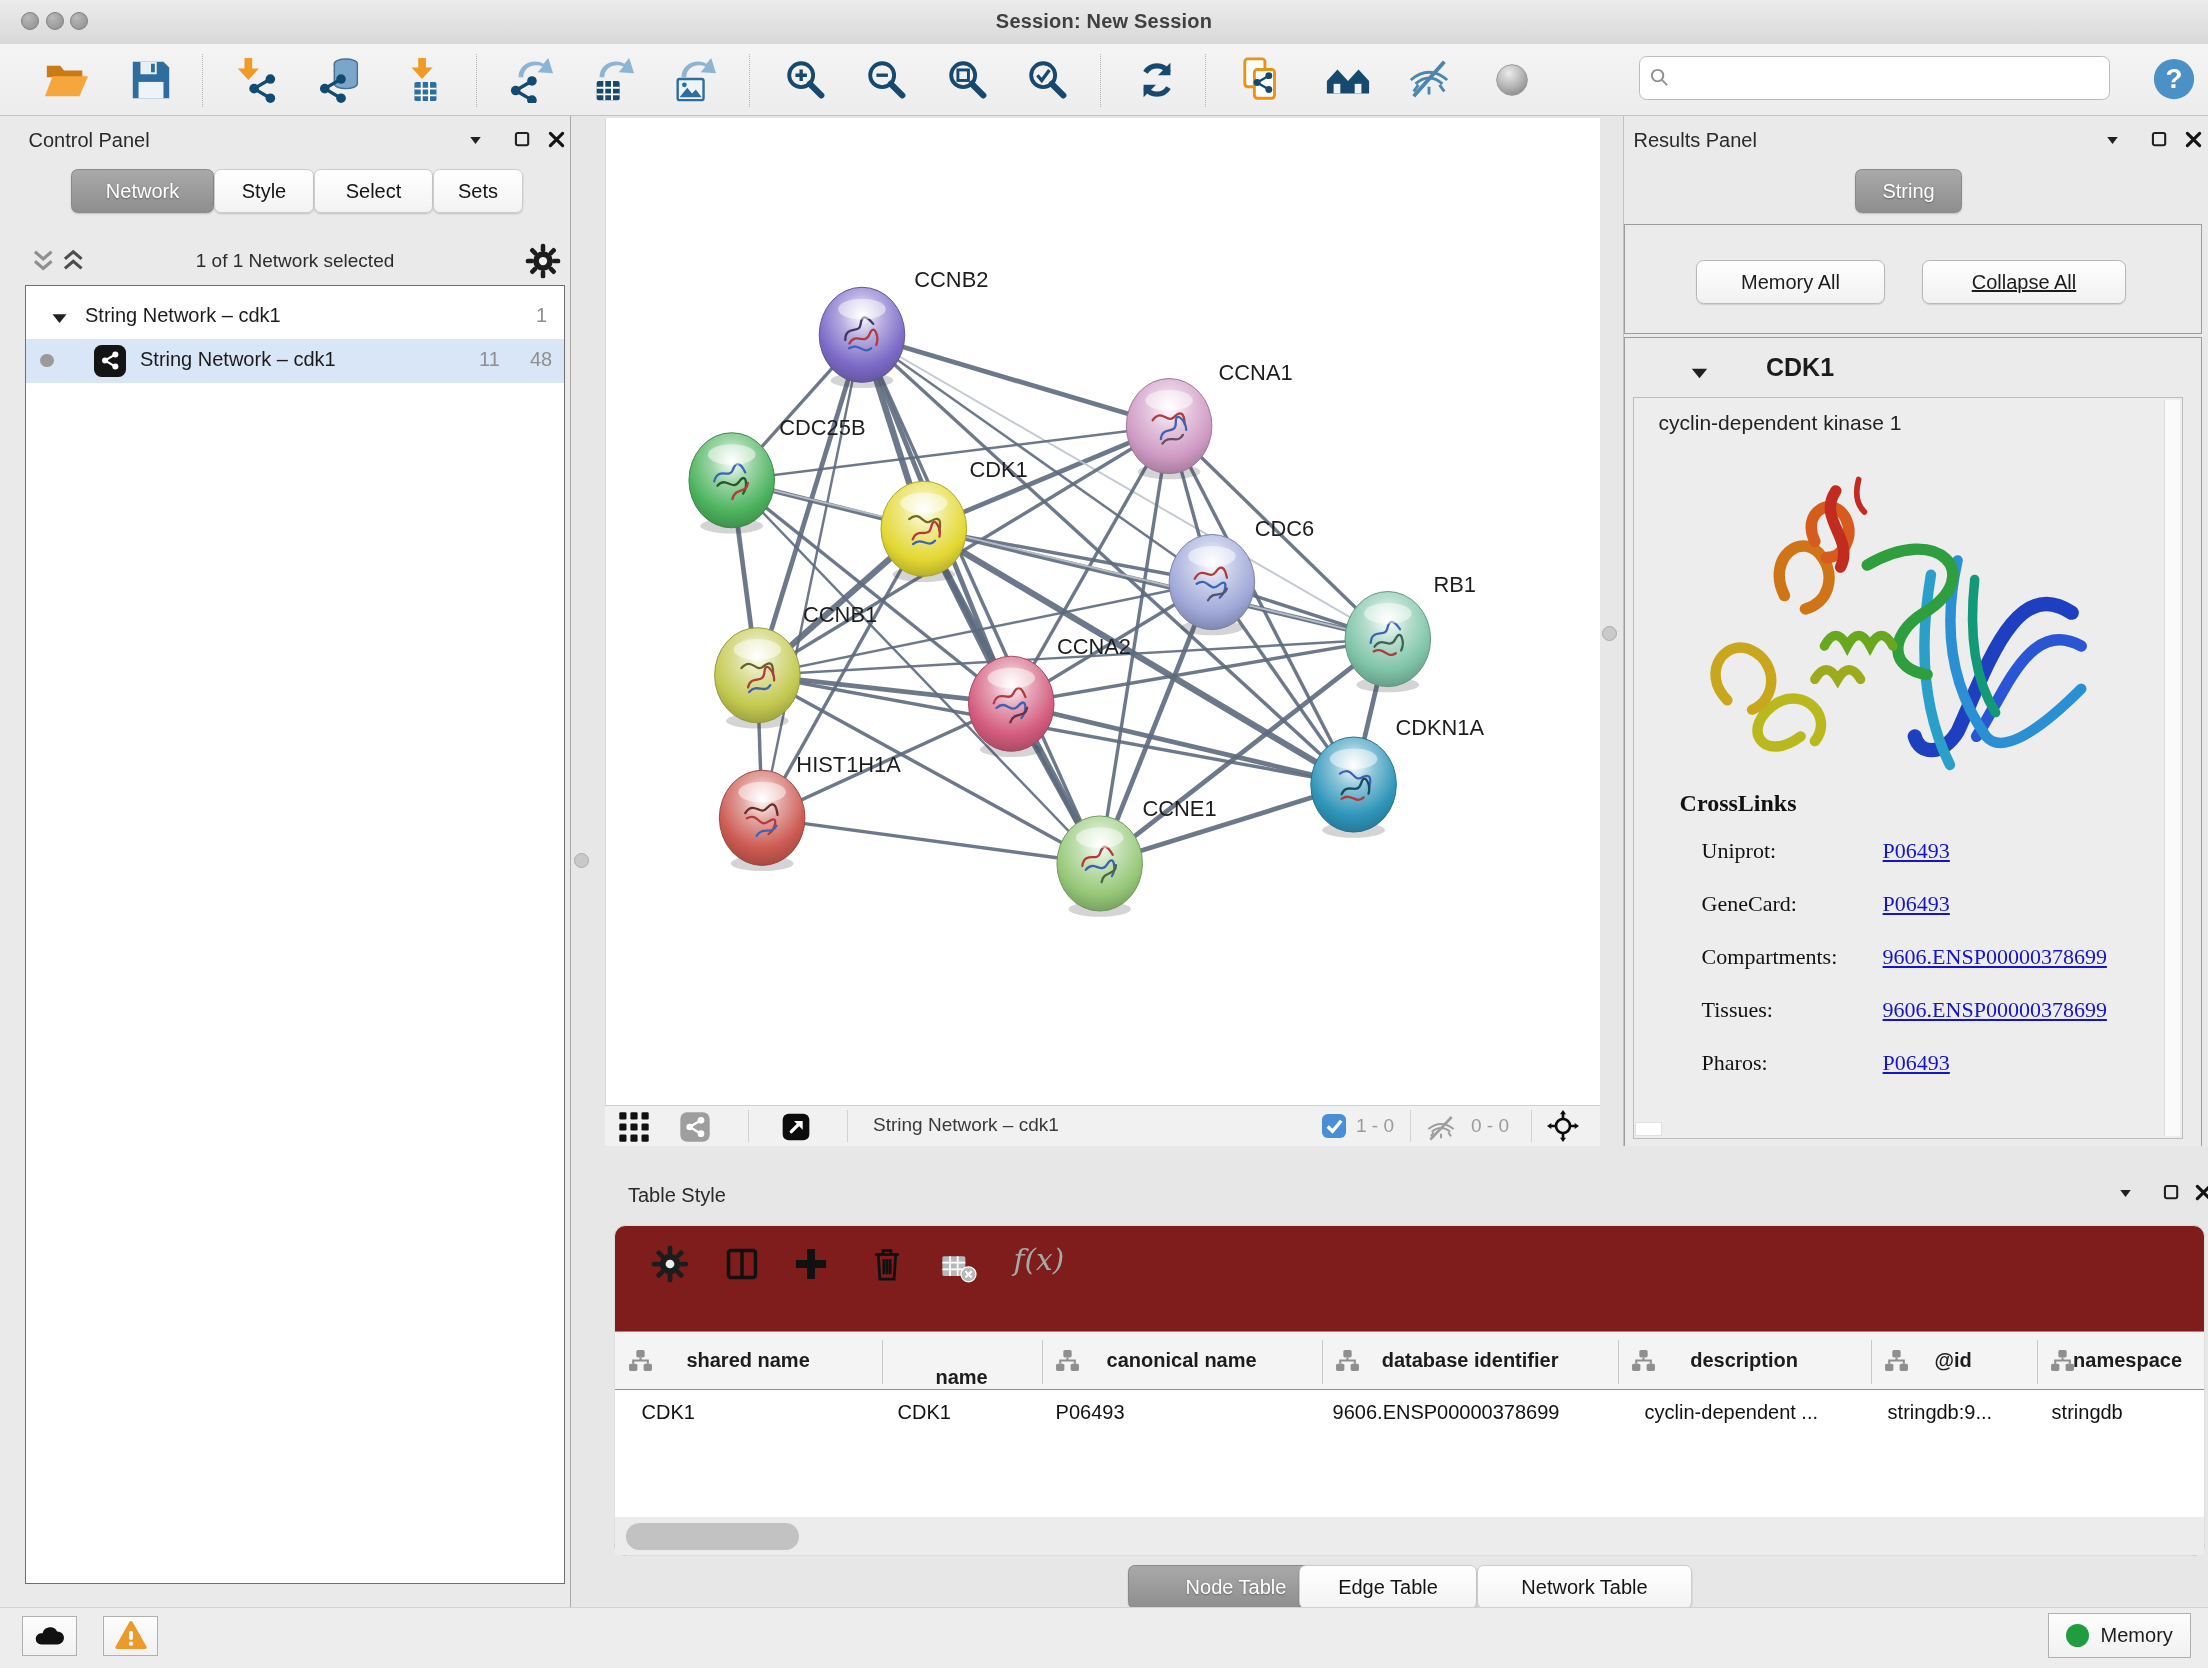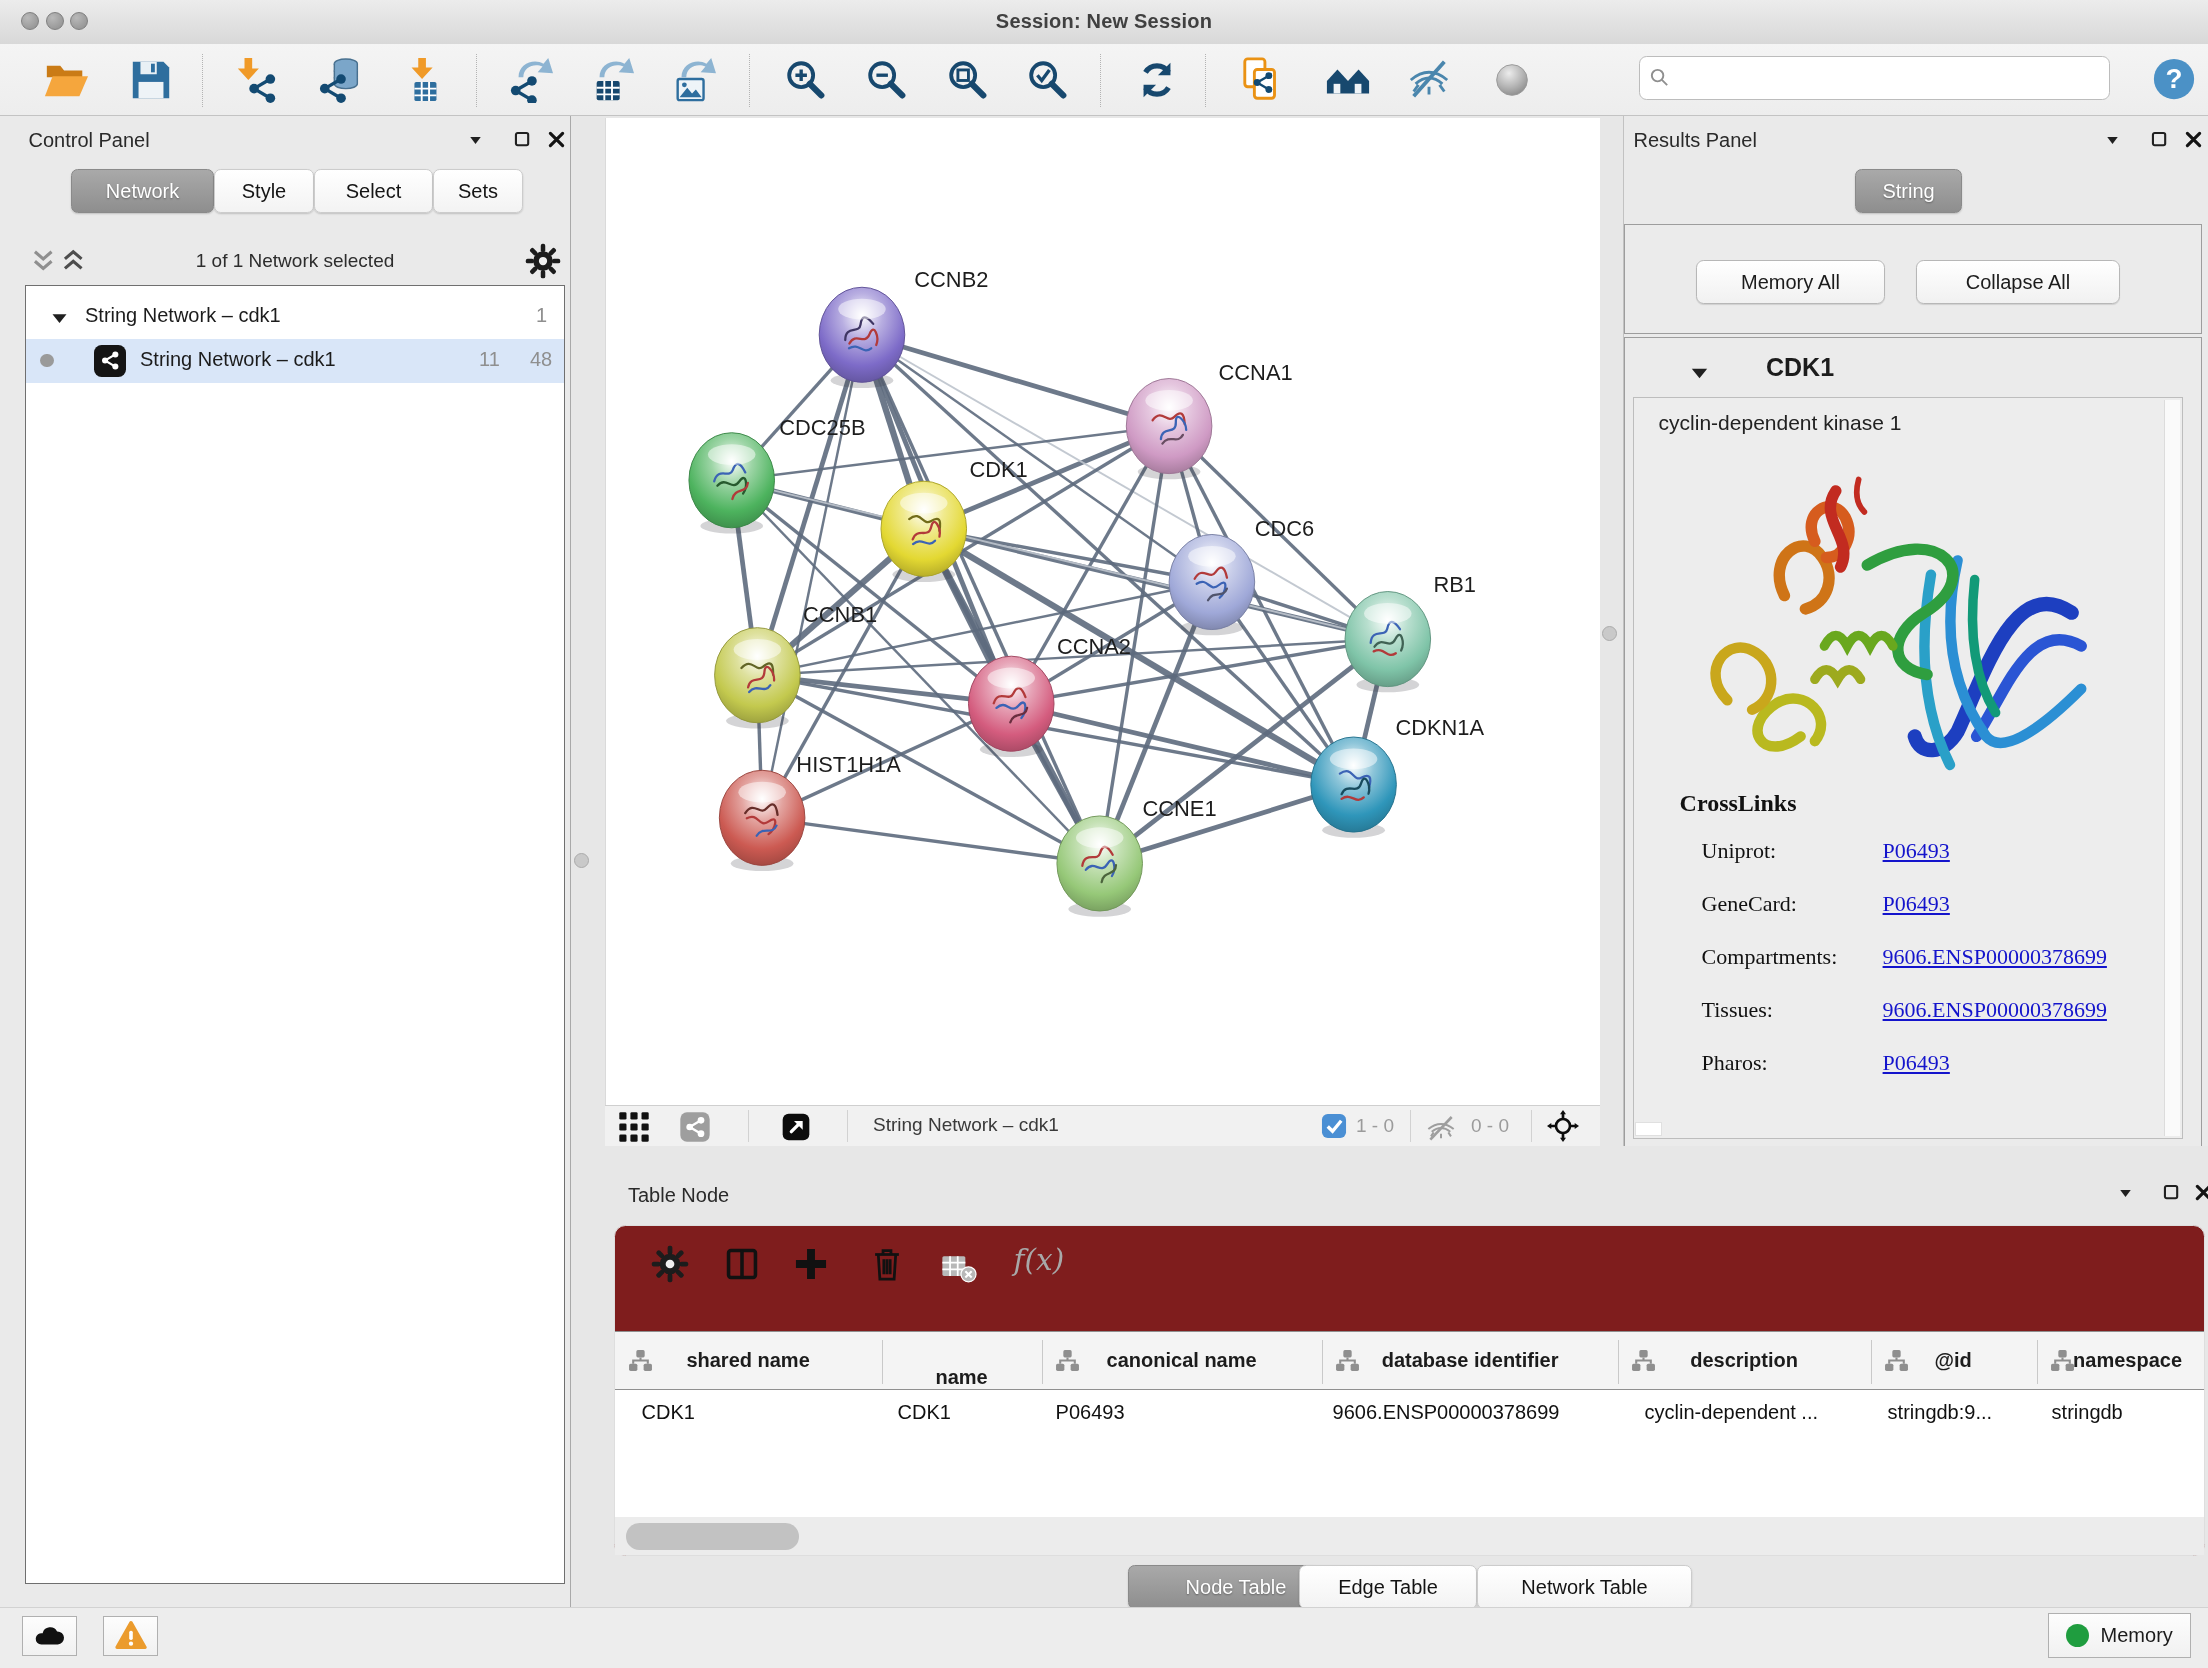--- a/index.html
+++ b/index.html
@@ -617,21 +617,21 @@
   <span class="abs winbtn" style="left:557px;top:11.4px;">
       <svg viewBox="0 0 24 24">
         <path d="M5 5l14 14M19 5L5 19" stroke="#141414" stroke-width="3.6" stroke-linecap="round"></path>
       </svg>
     </span>
 
   <div class="tab sel abs" style="left:231px;top:53px;width:107px;">String</div>
 
   <div class="abs rbox" style="left:0px;top:108px;width:578px;height:110px;">
     <div class="btn" style="left:71px;top:35px;width:189px;">Memory All</div>
-    <div class="btn" style="left:291px;top:35px;width:204px;">Collapse All</div>
+    <div class="btn" style="left:297px;top:35px;width:204px;text-decoration:underline;">Collapse All</div>
   </div>
 
   <div class="abs rbox" style="left:0px;top:221px;width:578px;height:816px;">
     <span class="abs" style="left:63px;top:24px;width:23px;height:23px;"><svg viewBox="0 0 24 24">
           <path d="M4 7h16l-8 10z" fill="#202020"></path>
         </svg></span>
     <span class="abs" style="left:141px;top:15px;font-size:25px;font-weight:bold;">CDK1</span>
 
     <div class="abs" style="left:7.6px;top:59px;width:550px;height:742px;background:#ededed;border:1px solid #bdbdbd;box-sizing:border-box;">
       <div class="abs" style="left:25px;top:13.3px;font-size:21px;color:#222;">cyclin-dependent kinase 1</div>
@@ -680,21 +680,21 @@
         </div>
 
       <div class="abs" style="right:1.9px;top:1.9px;width:14.3px;height:736px;background:#fafafa;border-left:1px solid #dcdcdc;"></div>
 
       <div class="abs" style="left:1.9px;bottom:1.9px;width:25px;height:12.4px;background:#fff;border:1px solid #e0e0e0;"></div>
     </div>
   </div>
 </div>
 
 <div class="abs tpanel">
-  <div class="abs phead" style="left:23px;top:38px;">Table Node</div>
+  <div class="abs phead" style="left:23px;top:38px;">Table Style</div>
   <span class="abs winbtn" style="left:1508px;top:34px;">
       <svg viewBox="0 0 24 24">
         <path d="M6 9h12l-6 8z" fill="#202020"></path>
       </svg>
     </span>
   <span class="abs winbtn" style="left:1554px;top:34px;">
       <svg viewBox="0 0 24 24">
         <rect x="4.5" y="4.5" width="14" height="14" rx="2" fill="none" stroke="#202020" stroke-width="2.4"></rect>
       </svg>
     </span>

